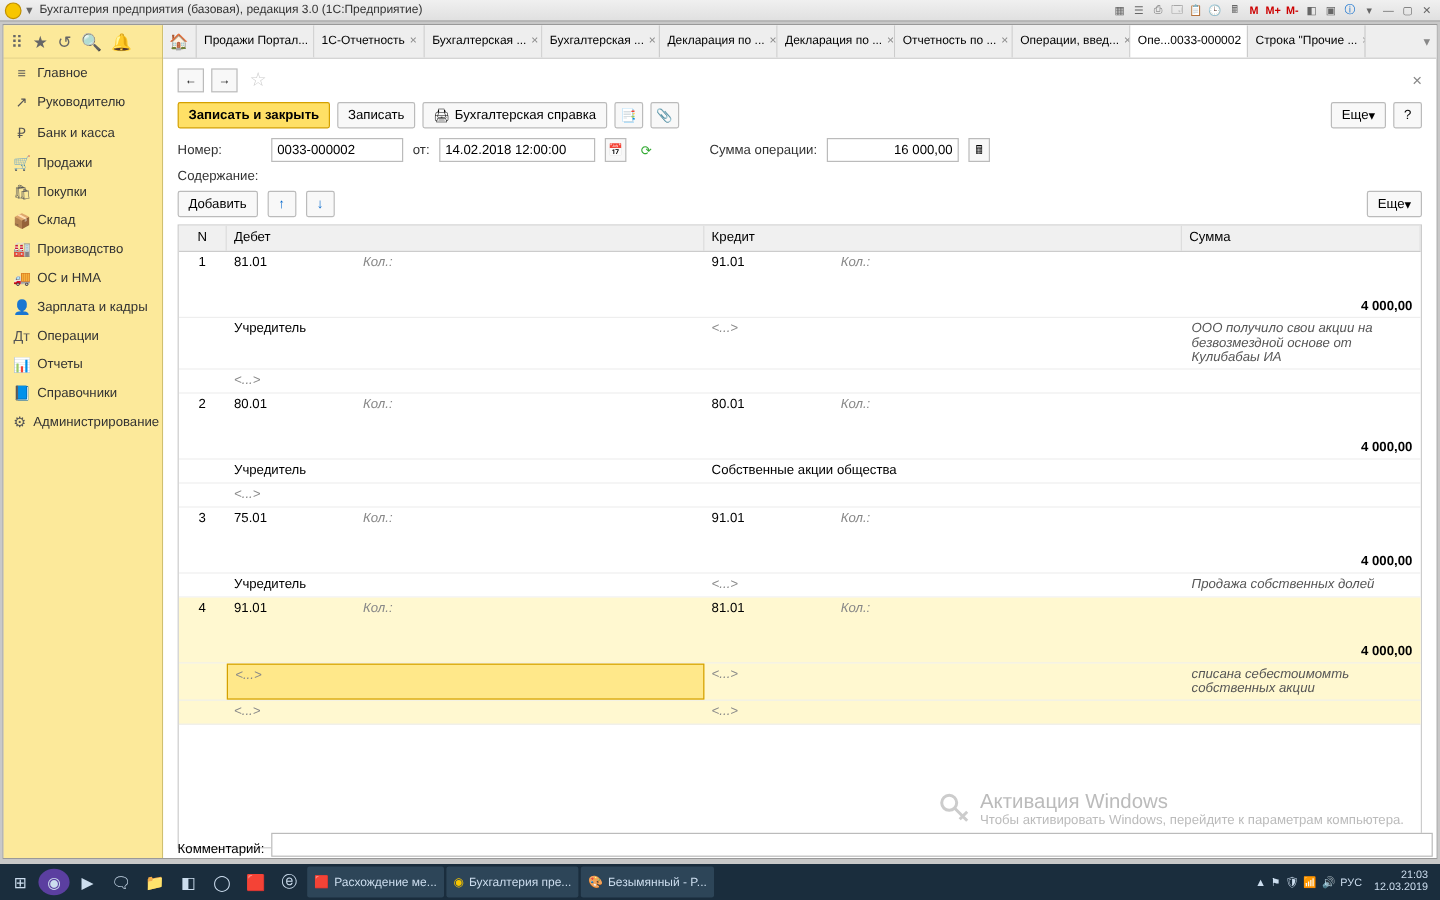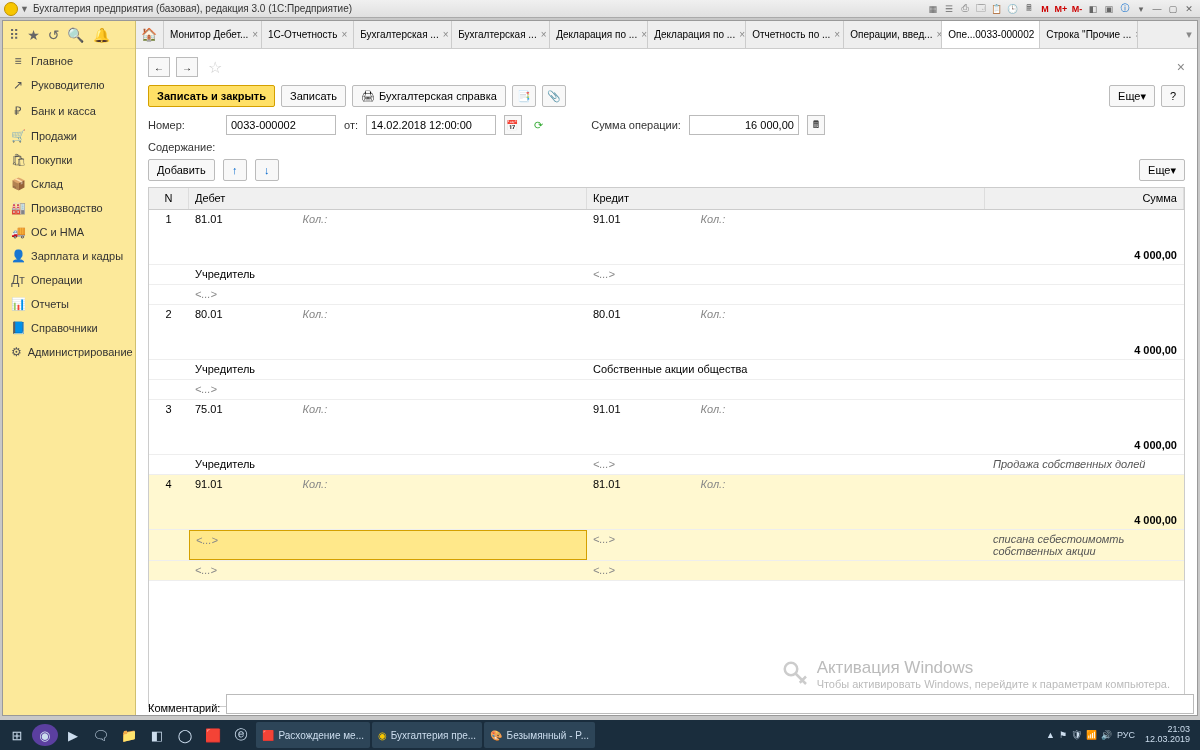--- a/index.html
+++ b/index.html
@@ -36,21 +36,21 @@
 .btn.sm{width:24px;padding:0;justify-content:center;}
 .formrow { display:flex; align-items:center; gap:8px; margin-bottom:6px; font-size:11px;}
 .formrow label { color:#333;}
 .inp { height:20px; border:1px solid #bbb; padding:0 4px; font-size:11px; background:#fff;}
 .grid { border:1px solid #ccc; flex:1; overflow:auto; background:#fff;}
 .ghead { display:flex; background:#f0f0f0; border-bottom:1px solid #ccc; font-size:11px; height:22px;}
 .ghead > div { padding:4px 6px; border-right:1px solid #ddd;}
 .col-n{width:40px;text-align:center;}
 .col-d{width:398px;}
 .col-k{width:398px;}
-.col-s{flex:1;text-align:right;padding-right:12px;}
+.col-s{flex:1;text-align:left;padding-right:12px;}
 .grow { display:flex; border-bottom:1px solid #eee; min-height:20px;}
 .grow > div { padding:3px 6px; border-right:1px solid transparent; font-size:11px;}
 .grow.hl{background:#fff8d0;}
 .grow.sel .col-d{border:1px solid #d4a000;background:#ffe88a;}
 .sub{color:#888;font-style:italic;}
 .acc{font-weight:normal;color:#000;margin-top:31px;}
 .amt{text-align:right;margin-top:36px;}
 .kol{color:#888;font-style:italic;padding-left:80px;display:inline-block;}
 .comment-row{position:absolute;bottom:36px;left:148px;right:6px;display:flex;align-items:flex-end;gap:6px;font-size:11px;}
 .watermark{position:absolute;right:30px;bottom:60px;color:#bbb;font-size:13px;text-align:left;}
@@ -154,21 +154,21 @@
           <span>Администрирование</span>
         </div>
       </div>
   </div>
 
   <div class="main">
     <div class="tabsbar">
       <div class="home">🏠</div>
       <div id="tabs" style="display:flex;flex:1;overflow:hidden;">
           <div class="tab">
-            <span>Монитор Дебет...</span>
+            <span>Продажи Портал...</span>
             <span class="x">×</span>
           </div>
           <div class="tab">
             <span>1С-Отчетность</span>
             <span class="x">×</span>
           </div>
           <div class="tab">
             <span>Бухгалтерская ...</span>
             <span class="x">×</span>
           </div>
@@ -258,20 +258,21 @@
             <div class="grow">
               <div class="col-n">1</div>
               <div class="col-d"><span class="acc">81.01</span><span class="kol">Кол.:</span></div>
               <div class="col-k"><span class="acc">91.01</span><span class="kol">Кол.:</span></div>
               <div class="col-s amt"><b>4 000,00</b></div>
             </div>
             <div class="grow">
               <div class="col-n"></div>
               <div class="col-d"><span class="">Учредитель</span></div>
               <div class="col-k"><span class="sub">&lt;...&gt;</span></div>
+              <div class="col-s" style="font-style:italic;color:#555;text-align:left;padding-left:8px">ООО получило свои акции на безвозмездной основе от Кулибабаы ИА</div>
             </div>
             <div class="grow">
               <div class="col-n"></div>
               <div class="col-d sub">&lt;...&gt;</div>
               <div class="col-k sub"></div>
               <div class="col-s"></div>
             </div>
             <div class="grow">
               <div class="col-n">2</div>
               <div class="col-d"><span class="acc">80.01</span><span class="kol">Кол.:</span></div>

